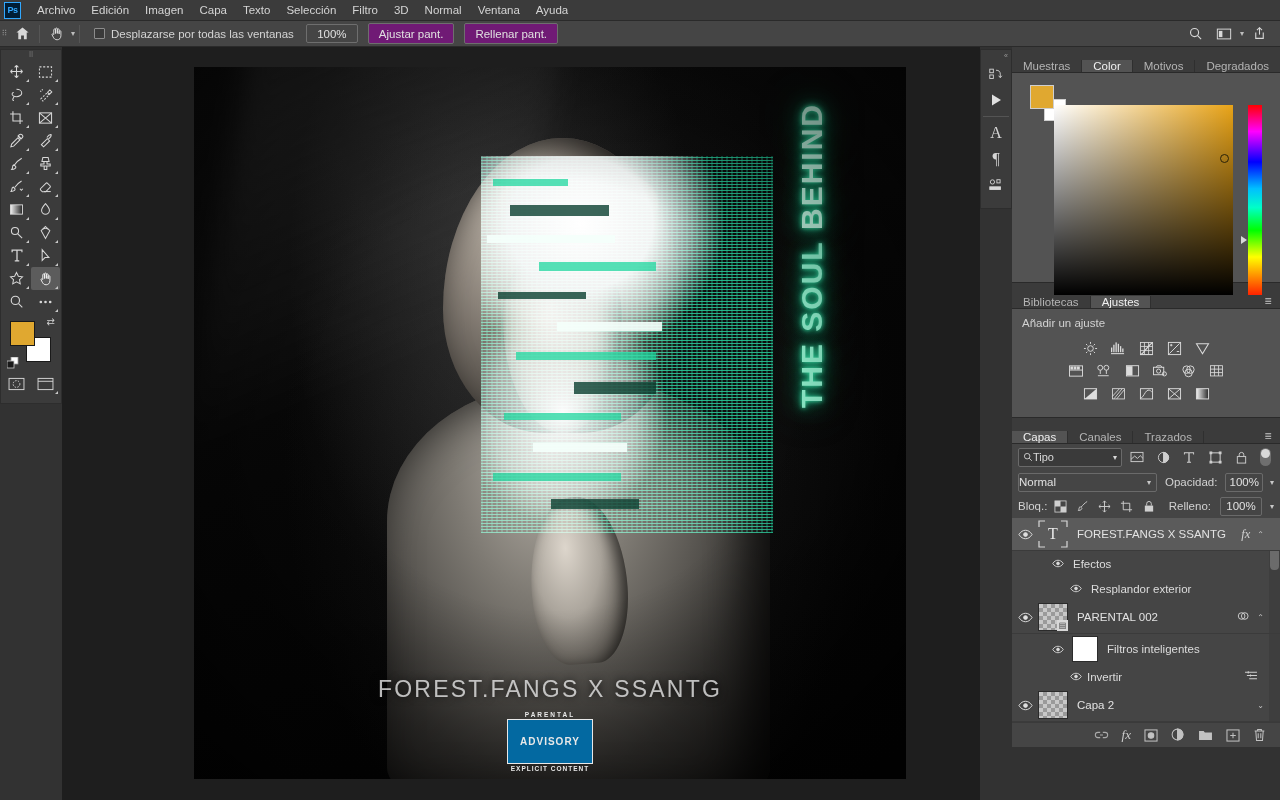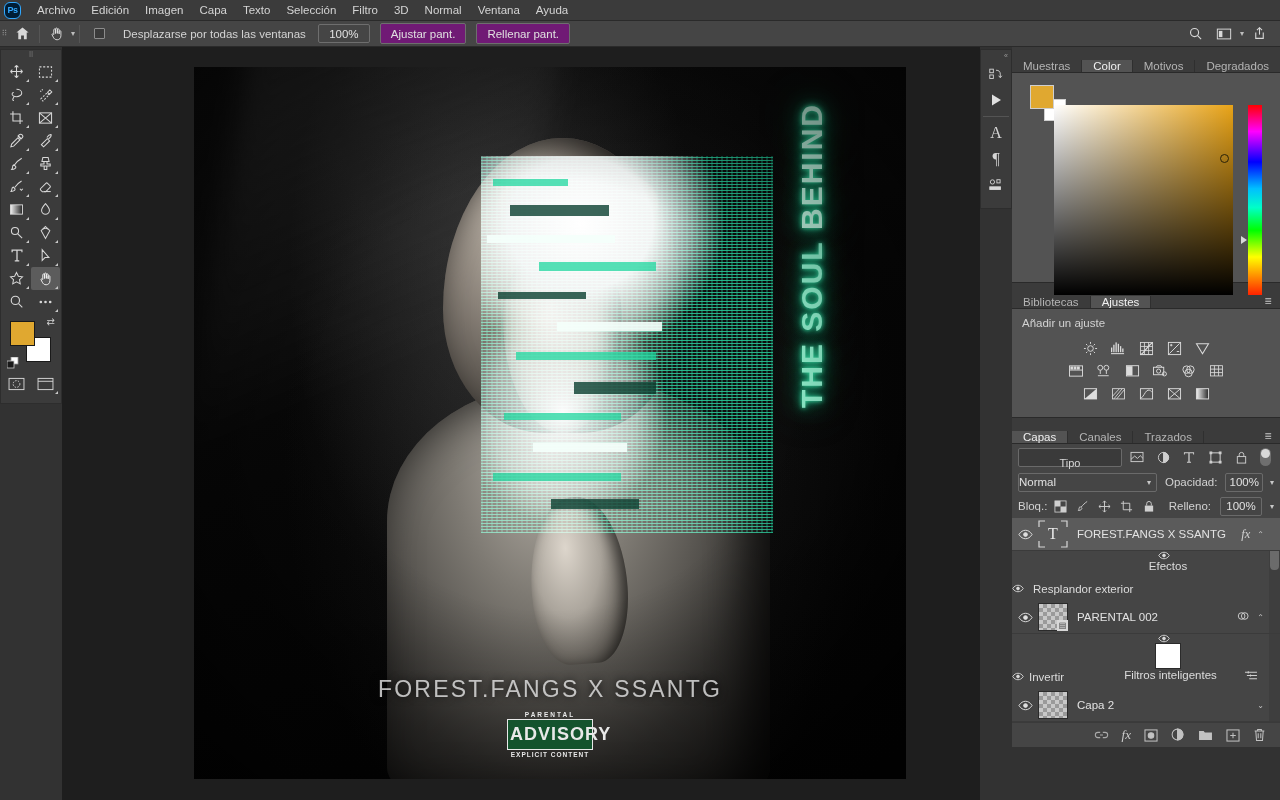--- a/index.html
+++ b/index.html
@@ -13,21 +13,21 @@
   .app { position: relative; width: 1280px; height: 800px; background: #323232; }
 
   
   .menubar {
     position: absolute; left: 0; top: 0; width: 1280px; height: 21px;
     background: #3b3b3b; display: flex; align-items: center;
     border-bottom: 1px solid #2a2a2a;
   }
   .ps-logo {
     width: 17px; height: 17px; margin-left: 4px; margin-right: 8px;
-    border: 1px solid #31a8ff; border-radius: 6px; background: #001e36;
+    border: 1px solid #31a8ff; border-radius: 0; background: #001e36;
     color: #31a8ff; font-size: 9px; font-weight: bold;
     display: flex; align-items: center; justify-content: center;
     letter-spacing: -0.5px;
   }
   .menu-item {
     font-size: 11.5px; color: #d4d4d4; padding: 3px 8px; cursor: default;
     white-space: nowrap;
   }
 
   
@@ -42,21 +42,21 @@
   }
   .opt-icon-btn {
     width: 26px; height: 24px; display: flex; align-items: center;
     justify-content: center; color: #cfcfcf;
   }
   .opt-sep {
     width: 1px; height: 18px; background: #555; margin: 0 4px;
   }
   .opt-chev { color: #bdbdbd; font-size: 8px; margin-left: 1px; }
   .opt-check {
-    display: flex; align-items: center; gap: 18px; margin-left: 10px;
+    display: flex; align-items: center; gap: 6px; margin-left: 10px;
     font-size: 11.5px; color: #d4d4d4;
   }
   .checkbox {
     width: 11px; height: 11px; border: 1px solid #8c8c8c;
     background: #3a3a3a; border-radius: 1px;
   }
   .opt-field {
     height: 19px; min-width: 52px; background: #454545;
     border: 1px solid #6e6e6e; border-radius: 2px;
     color: #e0e0e0; font-size: 11.5px;
@@ -221,23 +221,23 @@
     font-size: 23px; letter-spacing: 2.2px;
     color: rgba(226,226,226,0.82);
     text-shadow: 0 0 8px rgba(0,0,0,0.9);
   }
   .advisory {
     position: absolute; left: 50%; top: 90.5%; transform: translateX(-50%);
     width: 86px; text-align: center; color: #e8e8e8;
   }
   .adv-top { font-size: 6.5px; letter-spacing: 2px; font-weight: bold; }
   .adv-mid {
-    background: #14532d; border: 1.5px solid #e8e8e8;
-    font-size: 18px; font-weight: bold; letter-spacing: 1px;
-    padding: 4px 2px; margin: 1px 0;
+    background: #0369a1; border: 1.5px solid #e8e8e8;
+    font-size: 10px; font-weight: bold; letter-spacing: 1px;
+    padding: 16px 2px; margin: 1px 0;
   }
   .adv-bot { font-size: 6.5px; letter-spacing: 1px; font-weight: bold; }
 
   
   .rail {
     position: absolute; left: 980px; top: 49px; width: 32px; height: 160px;
     background: #3b3b3b; border: 1px solid #2d2d2d;
     display: flex; flex-direction: column; align-items: center;
   }
   .rail-grip { width: 100%; height: 11px; color: #9a9a9a; font-size: 7px;
@@ -304,22 +304,22 @@
 
   
   .layers-panel { background: #454545; }
   .lp-filter {
     display: flex; align-items: center; height: 26px; padding: 0 6px; gap: 4px;
     background: #454545;
   }
   .lp-search {
     width: 104px; height: 19px; background: #3a3a3a;
     border: 1px solid #6a6a6a; border-radius: 2px;
-    display: flex; align-items: center; gap: 8px; padding: 0 4px;
-    font-size: 11px; color: #d8d8d8; flex-direction: column;
+    display: flex; align-items: center; gap: 0; padding: 0 4px;
+    font-size: 11px; color: #d8d8d8;
   }
   .lp-fi {
     width: 22px; height: 20px; display: flex; align-items: center;
     justify-content: center; color: #cfcfcf;
   }
   .lp-toggle {
     width: 11px; height: 18px; border-radius: 6px; background: #6f6f6f;
     margin-left: 4px; position: relative;
   }
   .lp-toggle::after {
@@ -385,22 +385,22 @@
   .layer-badges {
     display: flex; align-items: center; gap: 7px; padding-right: 16px; color: #d0d0d0;
   }
   .fx-badge { font-family: "Liberation Serif", serif; font-style: italic; font-size: 12.5px; }
   .chev-sm { font-size: 8px; color: #c6c6c6; }
 
   .sub-row {
     display: flex; align-items: center; height: 25px;
     font-size: 11.5px; color: #dcdcdc; position: relative;
   }
-  .sub-row.indent1 { padding-left: 40px; flex-direction: column; }
-  .sub-row.indent2 { }
+  .sub-row.indent1 { padding-left: 40px; }
+  .sub-row.indent2 { padding-left: 58px; }
   .sub-eye { width: 17px; display: flex; align-items: center; color: #d8d8d8; }
 
   .lp-scroll {
     position: absolute; right: 1px; top: 2px; width: 9px; height: 50px;
     background: #6b6b6b; border-radius: 4px;
   }
   .lp-scrolltrack {
     position: absolute; right: 0px; top: 0; width: 11px; height: 100%;
     background: #3e3e3e;
   }

